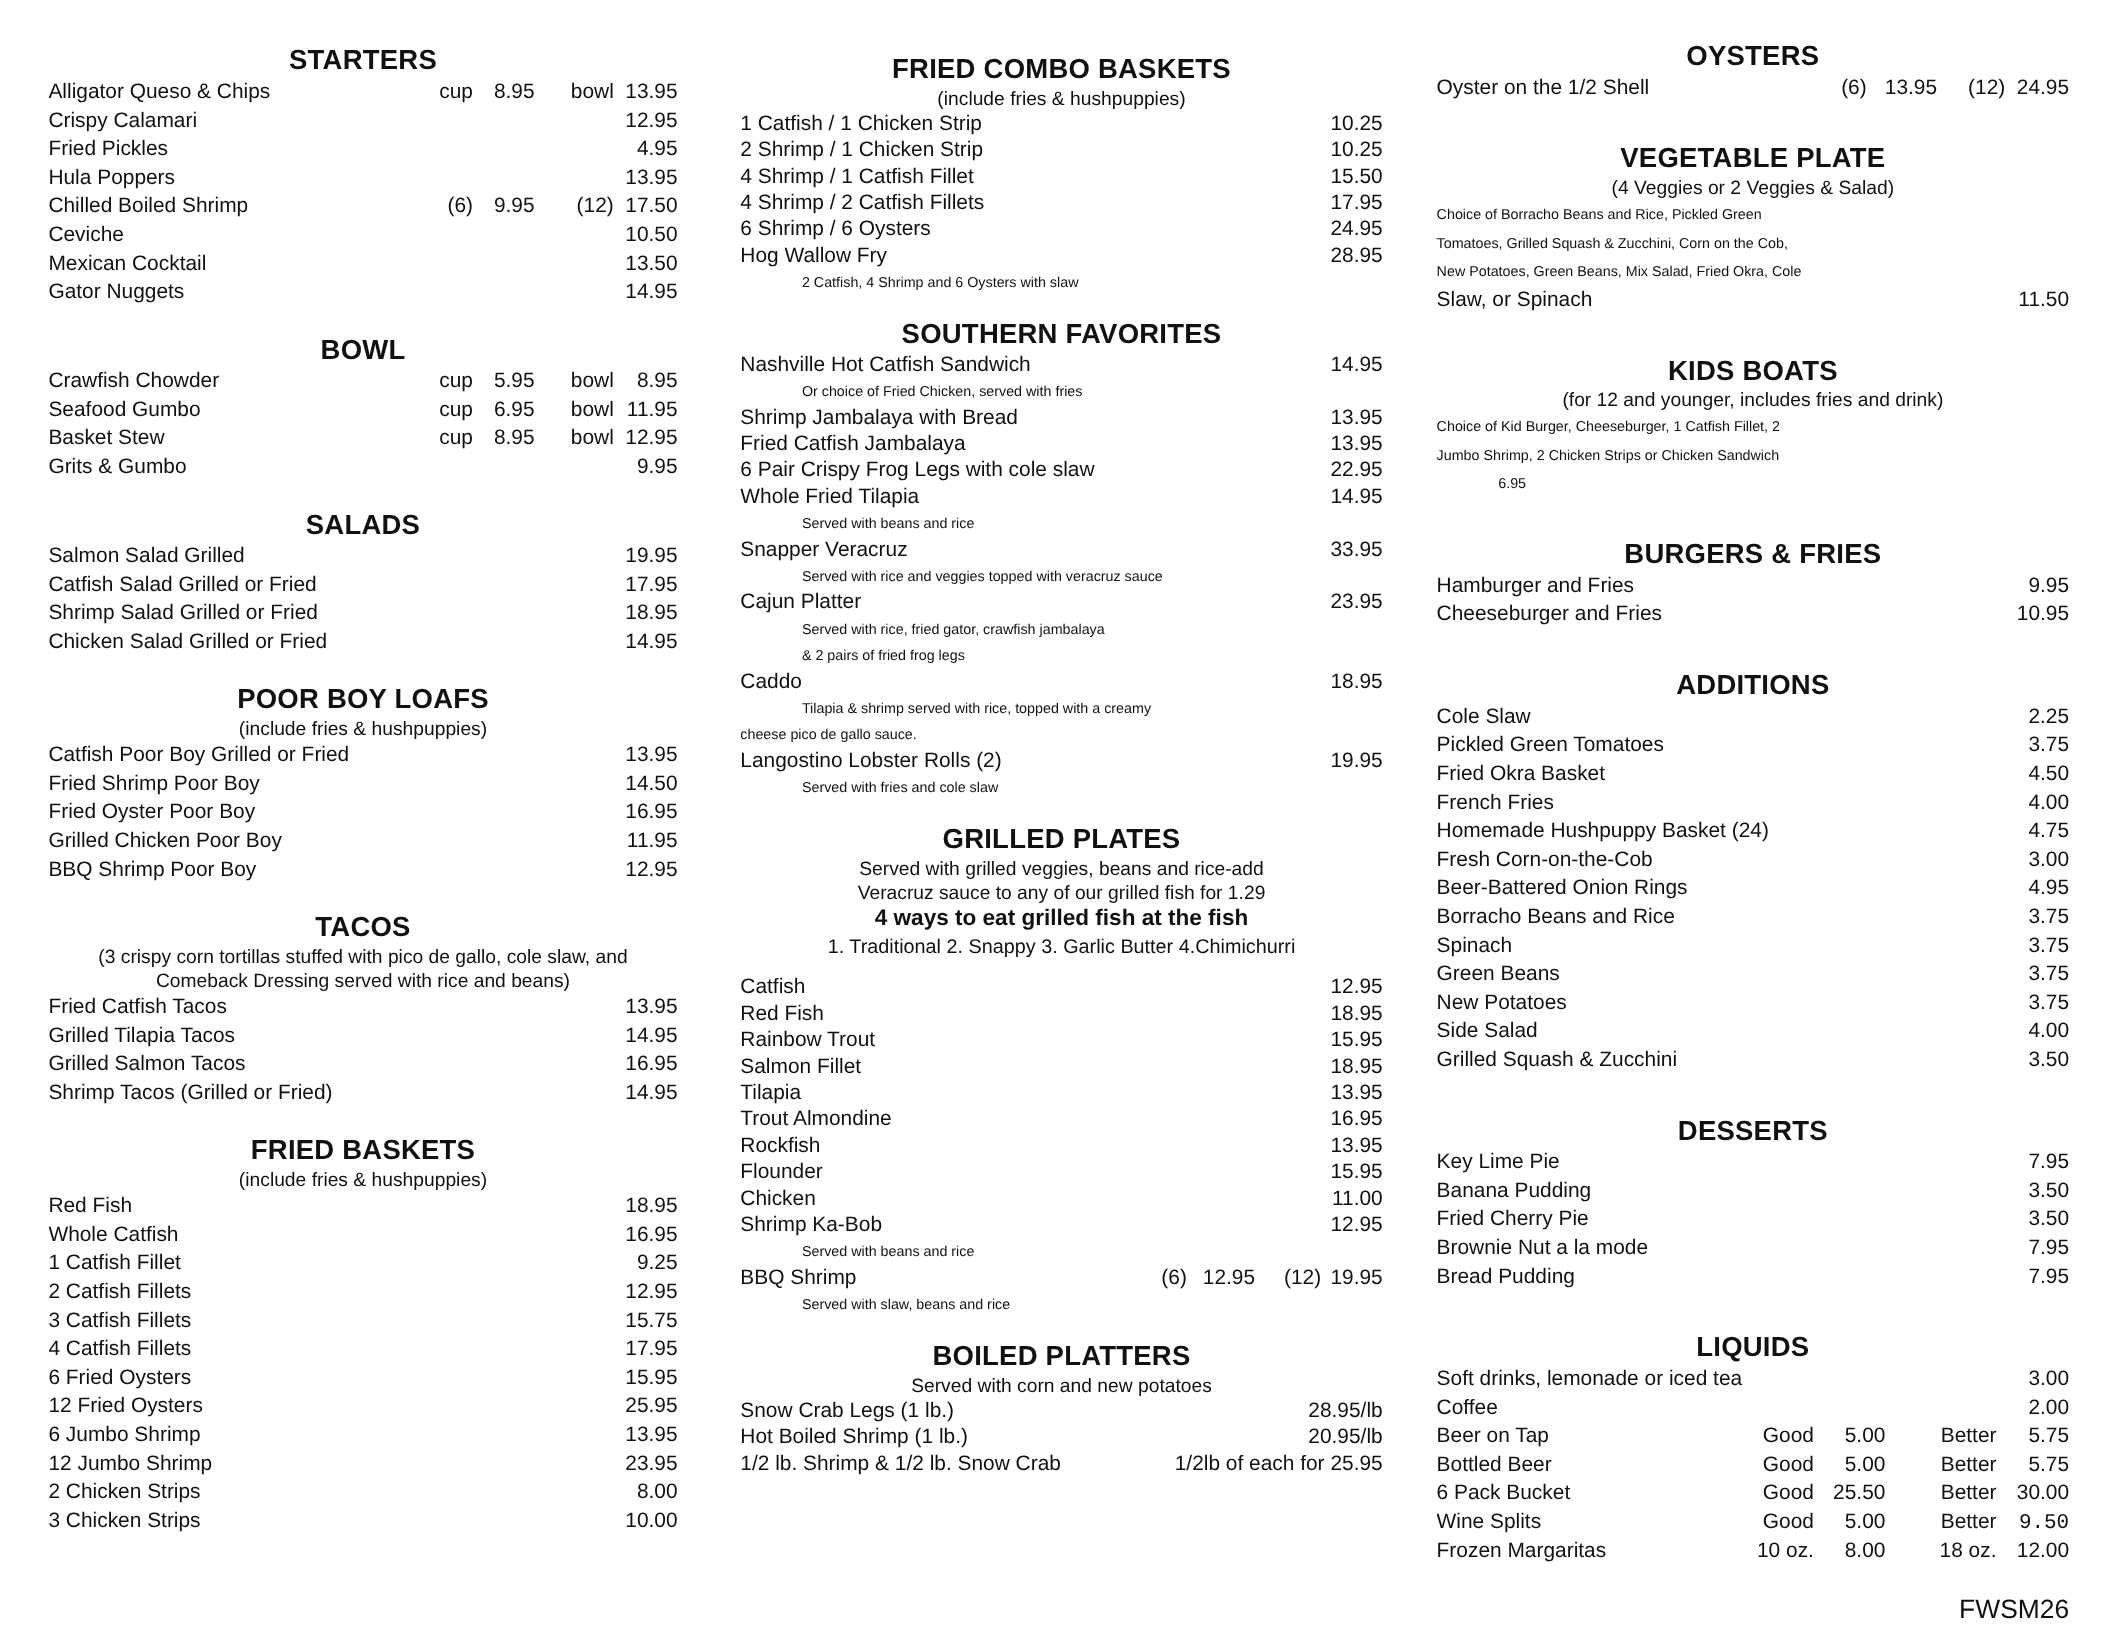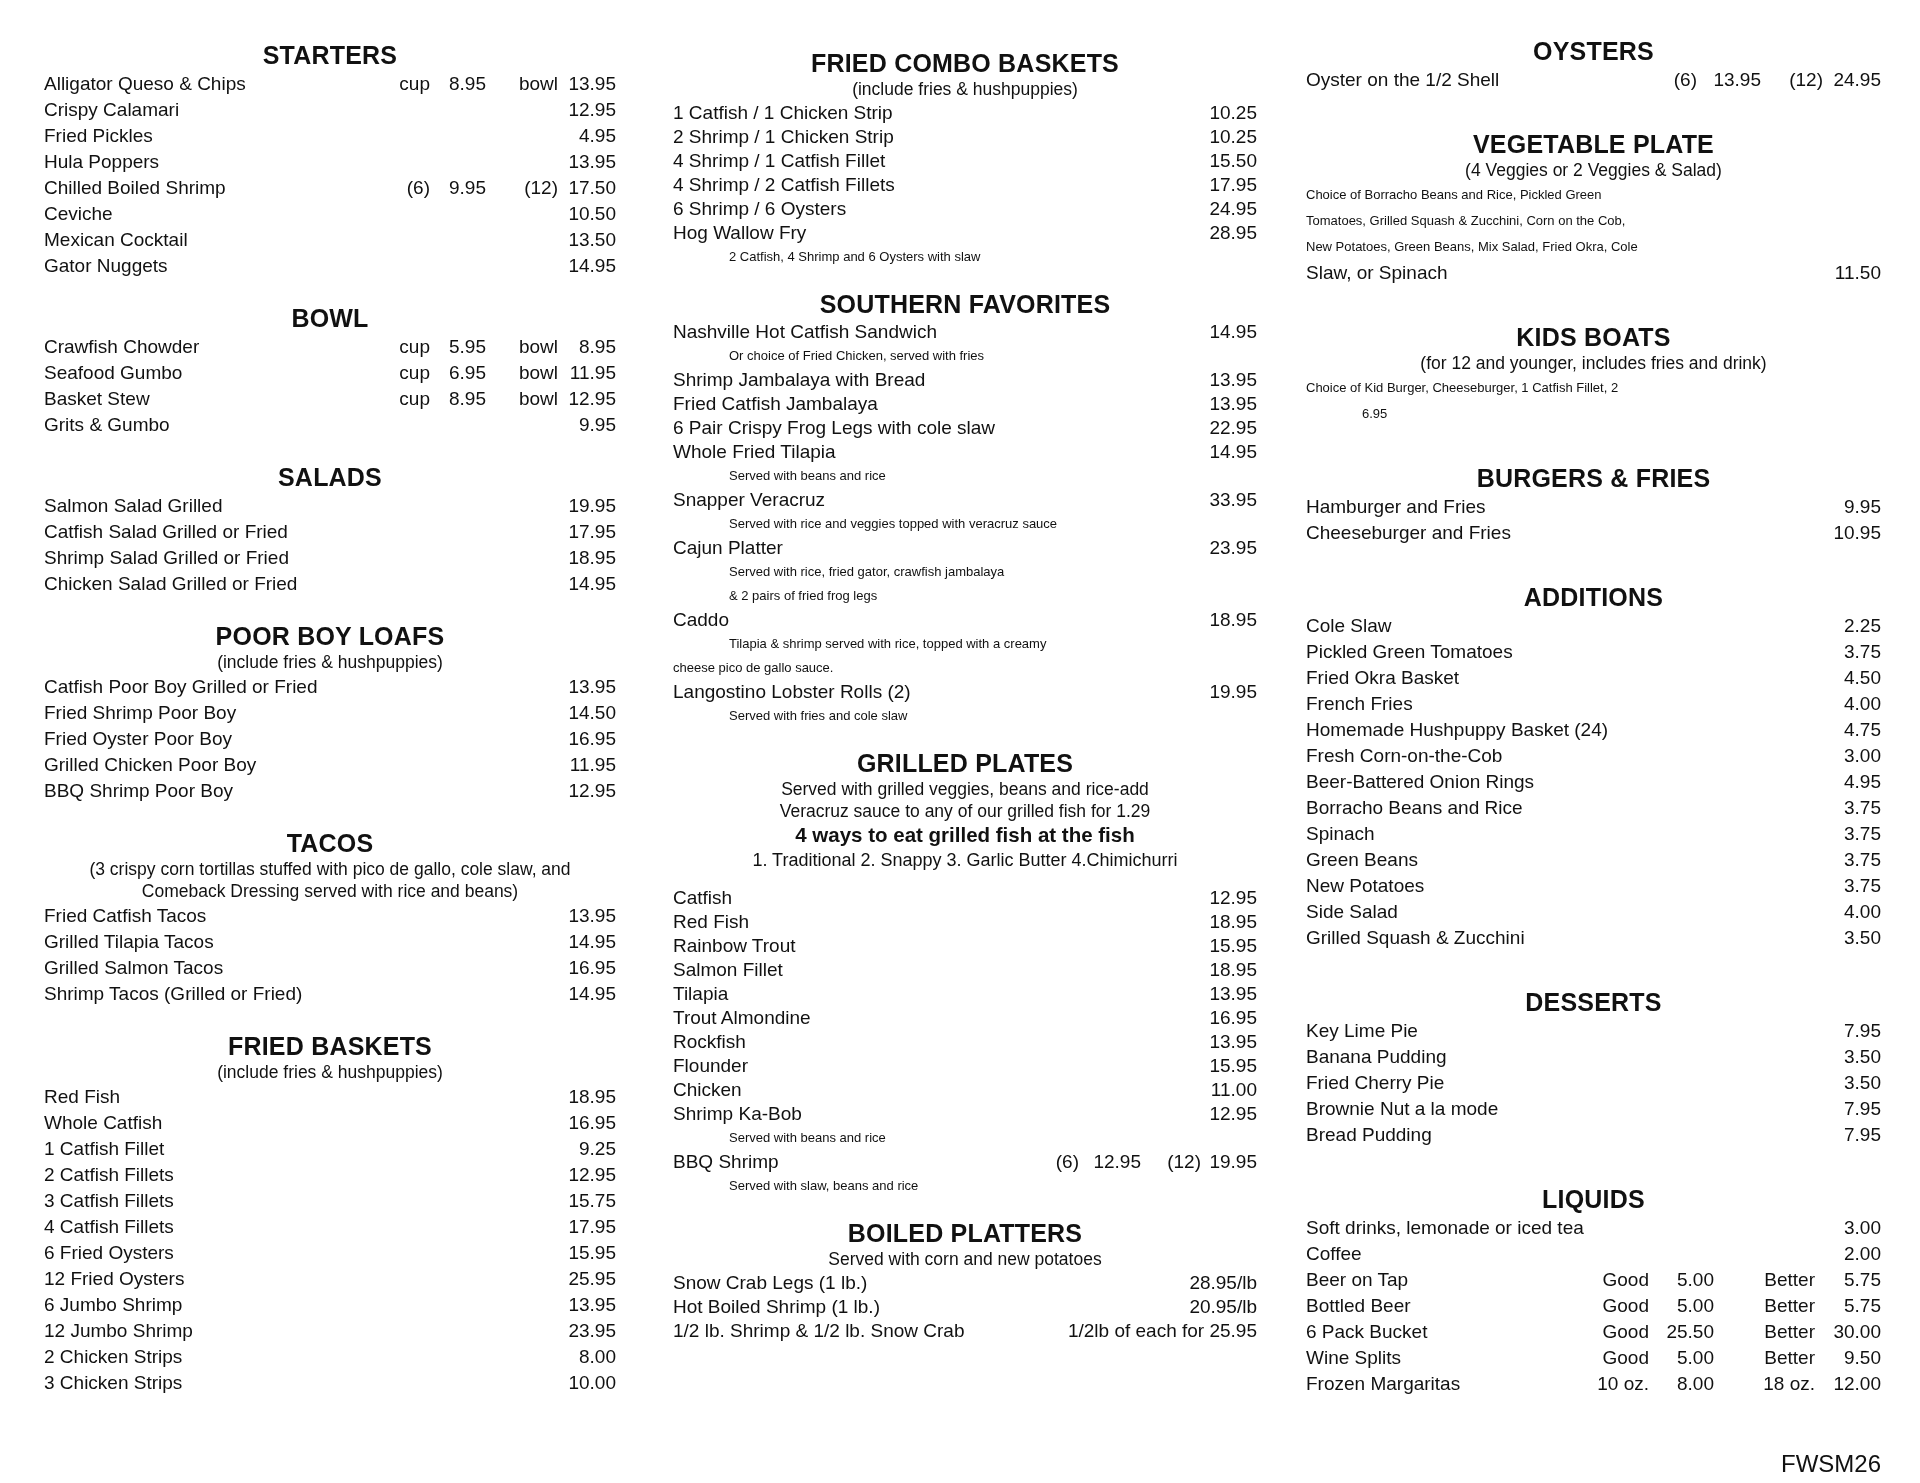--- a/index.html
+++ b/index.html
@@ -414,20 +414,21 @@
             <span class="name">Slaw, or Spinach</span>
             <span class="pr">11.50</span>
           </div>
         </div>
       </section>
       <section class="section" id="sec-kids-boats">
         <div class="sec-title">KIDS BOATS</div>
         <div class="sub small">(for 12 and younger, includes fries and drink)</div>
         <div class="rows">
           <div class="note">Choice of Kid Burger, Cheeseburger, 1 Catfish Fillet, 2</div>
+          <div class="note">Jumbo Shrimp, 2 Chicken Strips or Chicken Sandwich</div>
           <div class="note" style="padding-left: 56px;">6.95</div>
         </div>
       </section>
       <section class="section" id="sec-burgers-fries">
         <div class="sec-title">BURGERS &amp; FRIES</div>
         <div class="rows">
           <div class="row">
             <span class="name">Hamburger and Fries</span>
             <span class="pr">9.95</span>
           </div>
@@ -549,21 +550,21 @@
             <span class="cell" style="width: 90px;">Good</span>
             <span class="cell" style="width: 65px;">25.50</span>
             <span class="cell" style="width: 101px;">Better</span>
             <span class="cell" style="width: 66px;">30.00</span>
           </div>
           <div class="row">
             <span class="name">Wine Splits</span>
             <span class="cell" style="width: 90px;">Good</span>
             <span class="cell" style="width: 65px;">5.00</span>
             <span class="cell" style="width: 101px;">Better</span>
-            <span class="cell" style="width: 66px;">9.50</span>
+            <span class="cell" style="width: 66px; font-family: Liberation Mono, monospace;">9.50</span>
           </div>
           <div class="row">
             <span class="name">Frozen Margaritas</span>
             <span class="cell" style="width: 90px;">10 oz.</span>
             <span class="cell" style="width: 65px;">8.00</span>
             <span class="cell" style="width: 101px;">18 oz.</span>
             <span class="cell" style="width: 66px;">12.00</span>
           </div>
         </div>
       </section>

